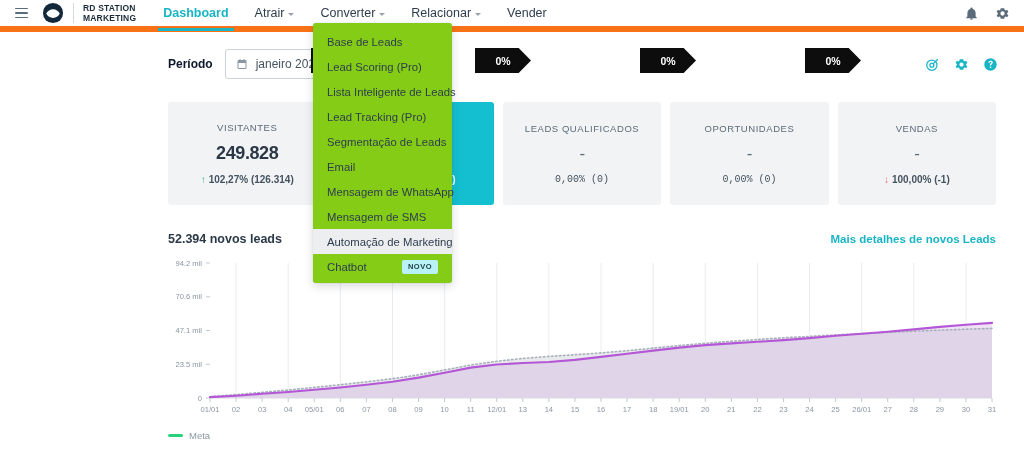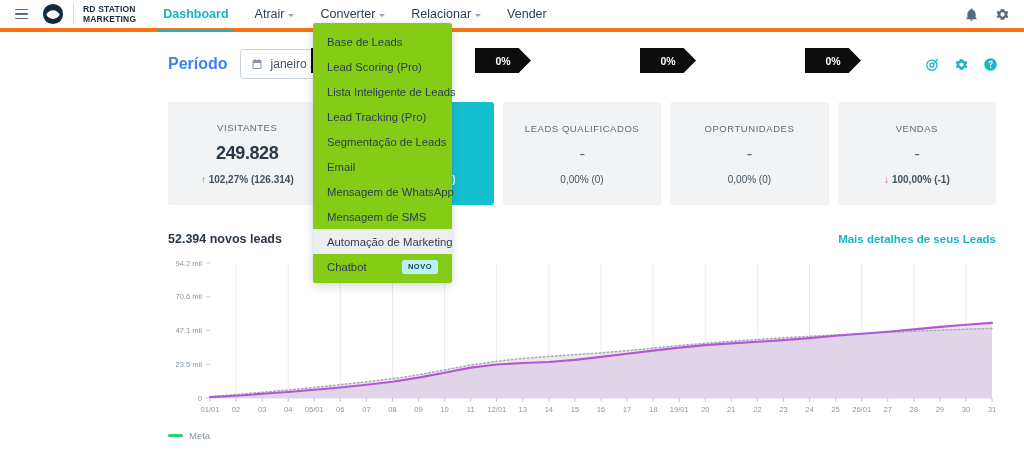--- a/index.html
+++ b/index.html
@@ -8,21 +8,21 @@
     font-family: "Liberation Sans", sans-serif;
     background: #ffffff;
     overflow: hidden;
     color: #2e3d4e;
   }
   #app { position: relative; width: 1024px; height: 454px; background: #fff; }
 
   
   .topnav {
     position: absolute; top: 0; left: 0; width: 1024px; height: 32px;
-    background: #ffffff; border-bottom: 4px solid #f97316;
+    background: #ffffff; border-bottom: 6px solid #f97316;
     display: flex; align-items: center;
   }
   .hamburger { width: 34px; display: flex; flex-direction: column; align-items: center;
     justify-content: center; gap: 3px; cursor: pointer; margin-left: 4px; }
   .hamburger span { display: block; width: 13px; height: 1.6px; background: #5c6b7a; border-radius: 1px; }
   .logo-mark { width: 22px; height: 22px; margin-left: 4px; flex: none; }
   .logo-div { width: 1px; height: 20px; background: #d6dbe1; margin: 0 9px; }
   .logo-text { font-size: 8.5px; font-weight: 700; line-height: 10px; color: #1c2b3a;
     letter-spacing: .2px; }
   .navitems { display: flex; align-items: center; height: 36px; margin-left: 14px; }
@@ -38,21 +38,21 @@
   .caret { width: 0; height: 0; border-left: 3.2px solid transparent; border-right: 3.2px solid transparent;
     border-top: 3.6px solid #9aa5b1; margin-top: 2px; }
   .topright { margin-left: auto; display: flex; align-items: center; gap: 16px; padding-right: 14px; }
   .ticon { color: #5c6b7a; display: flex; cursor: pointer; }
 
   
   .periodbar {
     position: absolute; top: 36px; left: 0; width: 1024px; height: 56px;
     display: flex; align-items: center; padding-left: 168px;
   }
-  .period-label { font-size: 16px; font-weight: 700; color: #3b82f6; margin-right: 12px; }
+  .period-label { font-size: 12px; font-weight: 700; color: #0f172a; margin-right: 12px; }
   .period-select {
     width: 150px; height: 30px; border: 1px solid #ccd2d9; border-radius: 3px;
     background: #fff; display: flex; align-items: center; gap: 8px; padding: 0 10px;
     font-size: 12px; color: #45535f; cursor: pointer;
   }
   .period-date { font-size: 12px; color: #45535f; margin-left: 14px; }
   .hdr-actions { margin-left: auto; display: flex; align-items: center; gap: 14px; padding-right: 26px; }
   .hdr-actions .ai { color: #19b5c4; display: flex; cursor: pointer; }
 
   
@@ -66,21 +66,21 @@
   .kpi.highlight { background: #14bfd0; }
   .kpi-title { font-size: 9.5px; letter-spacing: .55px; color: #5c6b7a; font-weight: 400; }
   .kpi.highlight .kpi-title { color: #ffffff; }
   .kpi-value { font-size: 18px; font-weight: 700; color: #2b3847; letter-spacing: -.4px; }
   .kpi-value.dash { font-size: 17px; color: #5c6b7a; font-weight: 400; }
   .kpi.highlight .kpi-value { color: #ffffff; }
   .kpi-delta { font-size: 10px; font-weight: 700; color: #45535f; display: flex; align-items: center; gap: 3px; }
   .kpi.highlight .kpi-delta { color: #ffffff; }
   .arrow-up { color: #3fae7a; font-size: 10px; }
   .arrow-down { color: #ee5a72; font-size: 10px; }
-  .kpi-delta.plain { font-weight: 400; color: #45535f; }
+  .kpi-delta.plain { font-weight: 400; color: #45535f; font-family: Liberation Mono, monospace; }
   
   .chev {
     position: absolute; z-index: 6; top: 48px; height: 25px; width: 56px;
     background: #0d0d0d; display: flex; align-items: center; justify-content: center;
     color: #fff; font-size: 10.5px; font-weight: 700;
     clip-path: polygon(0 0, 78% 0, 100% 50%, 78% 100%, 0 100%);
   }
 
   
   .chart-head { position: absolute; top: 232px; left: 168px; width: 828px;
@@ -243,21 +243,21 @@
   </div>
   <div class="chev" style="left:640px;">
     <span>0%</span>
   </div>
   <div class="chev" style="left:805px;">
     <span>0%</span>
   </div>
 
   <div class="chart-head">
     <div class="chart-title">52.394 novos leads</div>
-    <div class="chart-link">Mais detalhes de seus Leads</div>
+    <div class="chart-link">Mais detalhes de novos Leads</div>
   </div>
   <div class="chart-wrap">
     <svg id="chart-svg" width="830" height="165" viewBox="0 0 830 165">
         <line x1="38" y1="143" x2="42" y2="143" stroke="#c3cad2" stroke-width="1"></line>
         <text x="34" y="145.6" text-anchor="end" class="axis-text">0</text>
         <line x1="38" y1="109.32165605095541" x2="42" y2="109.32165605095541" stroke="#c3cad2" stroke-width="1"></line>
         <text x="34" y="111.9216560509554" text-anchor="end" class="axis-text">23.5 mil</text>
         <line x1="38" y1="75.5" x2="42" y2="75.5" stroke="#c3cad2" stroke-width="1"></line>
         <text x="34" y="78.1" text-anchor="end" class="axis-text">47.1 mil</text>
         <line x1="38" y1="41.82165605095541" x2="42" y2="41.82165605095541" stroke="#c3cad2" stroke-width="1"></line>

